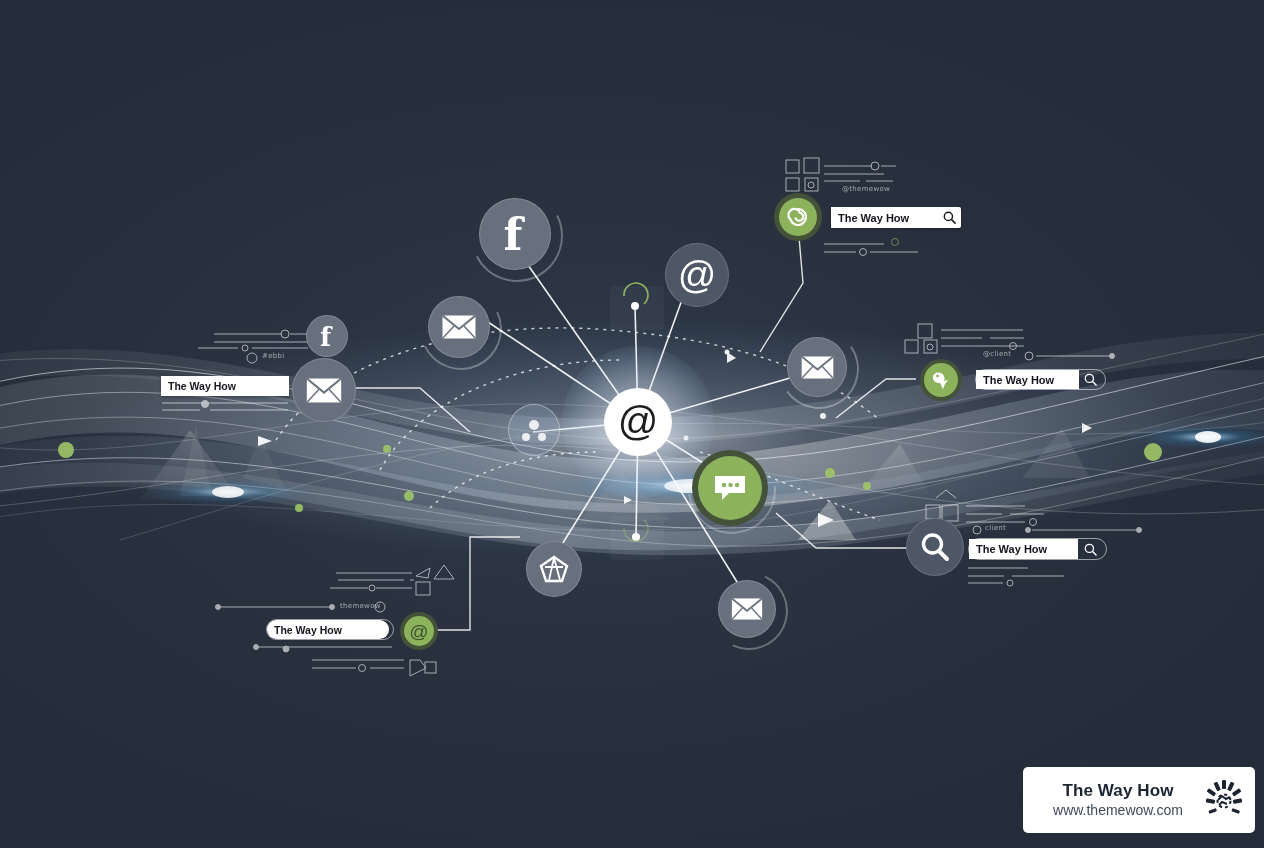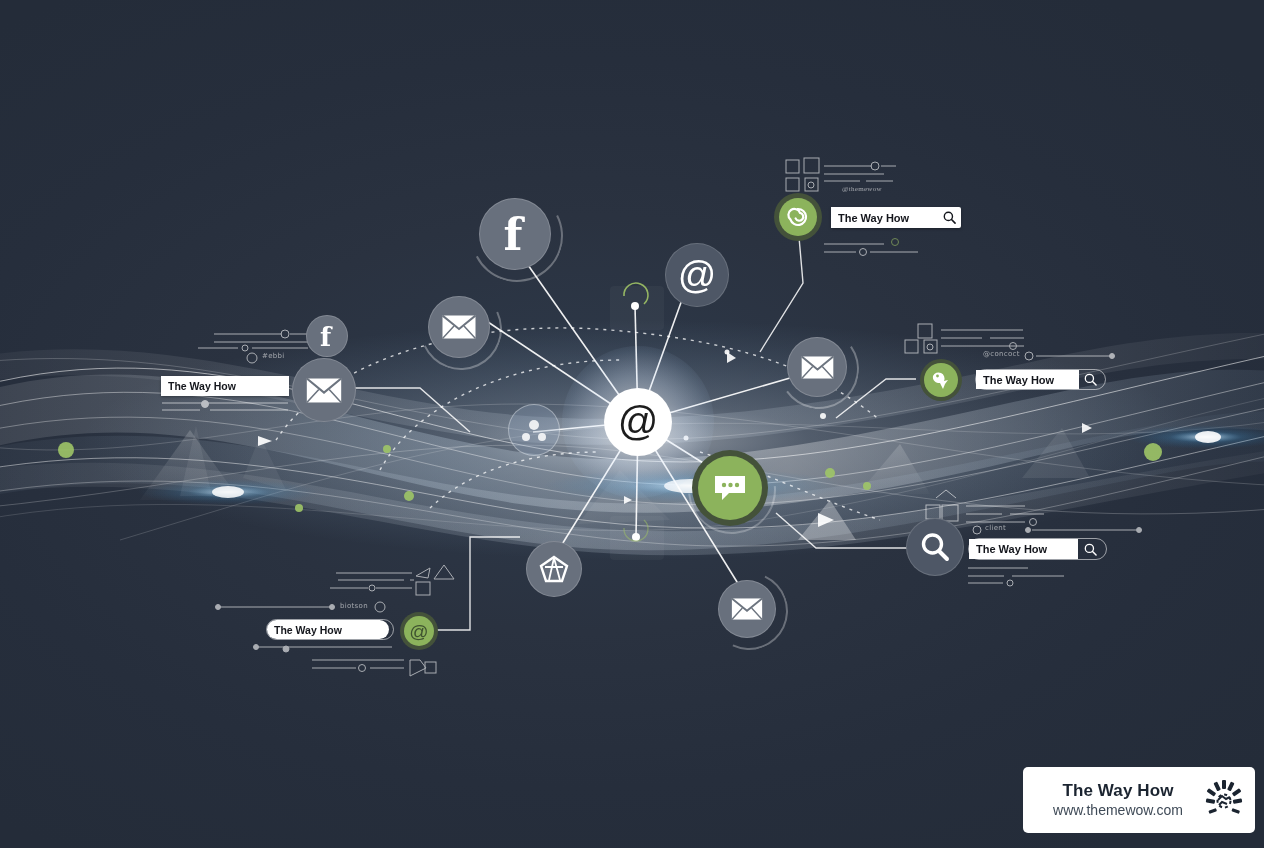--- a/index.html
+++ b/index.html
@@ -532,25 +532,25 @@
       <span class="sb-text" style="font-size:10.5px;" title="Search">The Way How</span>
     </div>
   </div>
 
   <div class="searchbox pill" style="left:266px; top:619px; width:128px; height:21px;">
     <div class="sb-inner" style="border-radius:11px;">
       <span class="sb-text" style="font-size:10.5px;" title="Search">The Way How</span>
     </div>
   </div>
 
-  <span class="microtext" style="left:842px; top:185px;font-family:Liberation Serif, serif;">@themewow</span>
+  <span class="microtext" style="left:842px; top:185px;">@themewow</span>
   <span class="microtext" style="left:262px; top:352px;">#ebbi</span>
-  <span class="microtext" style="left:983px; top:350px;">@concoct</span>
+  <span class="microtext" style="left:983px; top:350px;">@client</span>
   <span class="microtext" style="left:985px; top:524px;">client</span>
-  <span class="microtext" style="left:340px; top:602px;">biotson</span>
+  <span class="microtext" style="left:340px; top:602px;">themewow</span>
 
   <div id="watermark">
     <div id="wm-text">
       <div id="wm-title">The Way How</div>
       <div id="wm-url">www.themewow.com</div>
     </div>
     <svg id="wm-logo" viewBox="0 0 42 42">
       <g fill="#1b2430">
         <rect x="19" y="1" width="4" height="9" rx="1"></rect>
         <rect x="26" y="3" width="4" height="9" rx="1" transform="rotate(25 28 7)"></rect>

